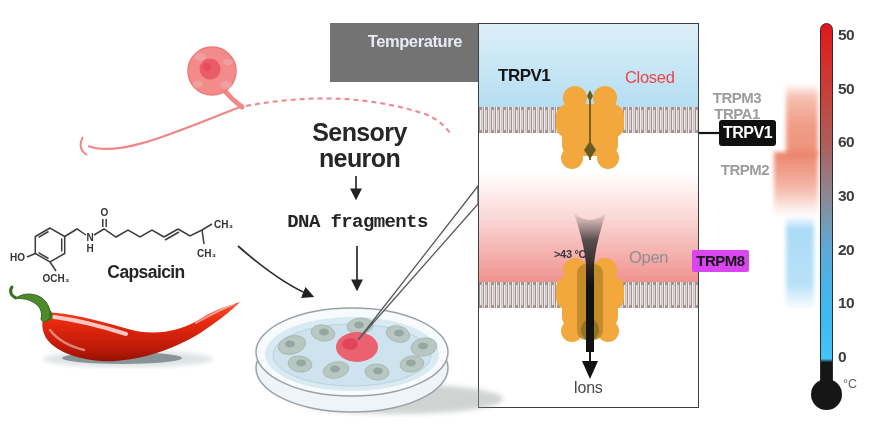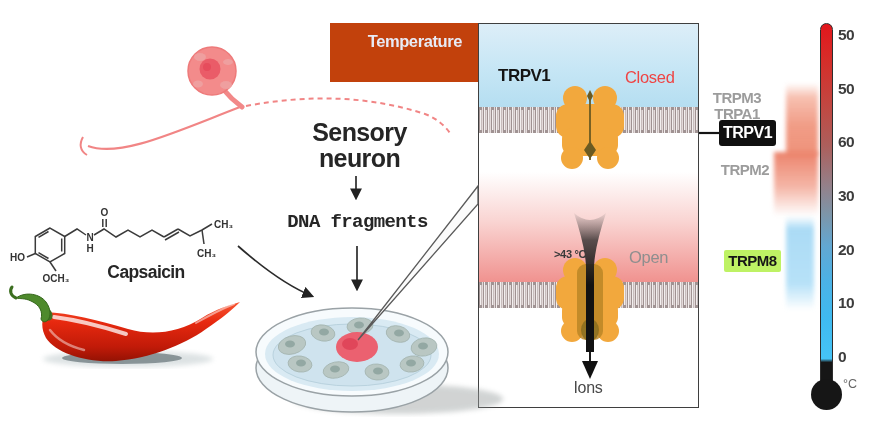--- a/index.html
+++ b/index.html
@@ -1,20 +1,20 @@
 <!DOCTYPE html>
 <html><head>
 <meta charset="utf-8">
 <style>
   html,body{margin:0;padding:0;background:#fff;}
   #app{position:relative;width:875px;height:427px;background:#fff;overflow:hidden;
        font-family:"Liberation Sans",sans-serif;}
   .abs{position:absolute;}
   
-  #banner{left:330px;top:23px;width:148px;height:59px;background:#c2410c;
+  #banner{left:330px;top:23px;width:148px;height:59px;background:#737373;
           color:#e8ebf5;text-align:right;padding:7px 16px 0 0;box-sizing:border-box;
           font-size:16.5px;font-weight:700;line-height:23px;letter-spacing:-0.4px;}
   
   #panel{left:478px;top:23px;width:221px;height:385px;border:1.6px solid #3f3f3f;
          background:#fff;box-sizing:border-box;overflow:hidden;}
   #panel .zone{position:absolute;left:0;width:100%;}
   #zone-extracell-cool{top:0;height:83px;background:linear-gradient(180deg,#ddeef8 0%,#c6e6f5 55%,#b5def1 100%);}
   #zone-extracell-hot{top:148px;height:110px;background:linear-gradient(180deg,rgba(246,180,175,0) 0%,rgba(243,160,155,.45) 45%,#f0928f 100%);}
   .membrane{height:26px;background-color:#e3dada;border-top:3px dotted #a09393;border-bottom:3px dotted #a09393;
      box-sizing:border-box;
@@ -44,21 +44,21 @@
   #band-hot-high{left:786px;top:83px;width:32px;height:72px;
      background:linear-gradient(180deg,rgba(243,152,122,0) 0%,rgba(240,140,112,.55) 20%,rgba(237,131,103,.8) 60%,rgba(236,128,100,.85) 100%);}
   #band-hot-mid{left:774px;top:152px;width:44px;height:64px;
      background:linear-gradient(180deg,rgba(234,118,92,.9) 0%,rgba(238,135,110,.6) 55%,rgba(242,155,130,0) 100%);}
   #band-cold{left:786px;top:216px;width:28px;height:94px;
      background:linear-gradient(180deg,rgba(140,205,240,0) 0%,rgba(150,210,243,.8) 14%,rgba(165,218,246,.8) 72%,rgba(180,225,248,0) 100%);}
   .trp-label{position:absolute;width:66px;text-align:center;font-size:15px;font-weight:700;
              color:#9c9c9c;letter-spacing:-0.5px;}
   #trp-v1-box{left:719px;top:120px;width:57px;height:26px;background:#101010;color:#fff;
       border-radius:3px;text-align:center;line-height:26px;font-size:16px;font-weight:700;letter-spacing:-0.5px;}
-  #trp-m8-box{left:724px;top:250px;width:57px;height:22px;background:#bef264;color:#161616;
+  #trp-m8-box{left:692px;top:250px;width:57px;height:22px;background:#d946ef;color:#161616;
       border-radius:2px;text-align:center;line-height:22px;font-size:15px;font-weight:700;letter-spacing:-0.5px;}
   svg text{font-family:"Liberation Sans",sans-serif;}
 </style>
 </head>
 <body>
 
 <div id="app">
 
   <div id="panel" class="abs">
     <div id="zone-extracell-cool" class="zone"></div>

